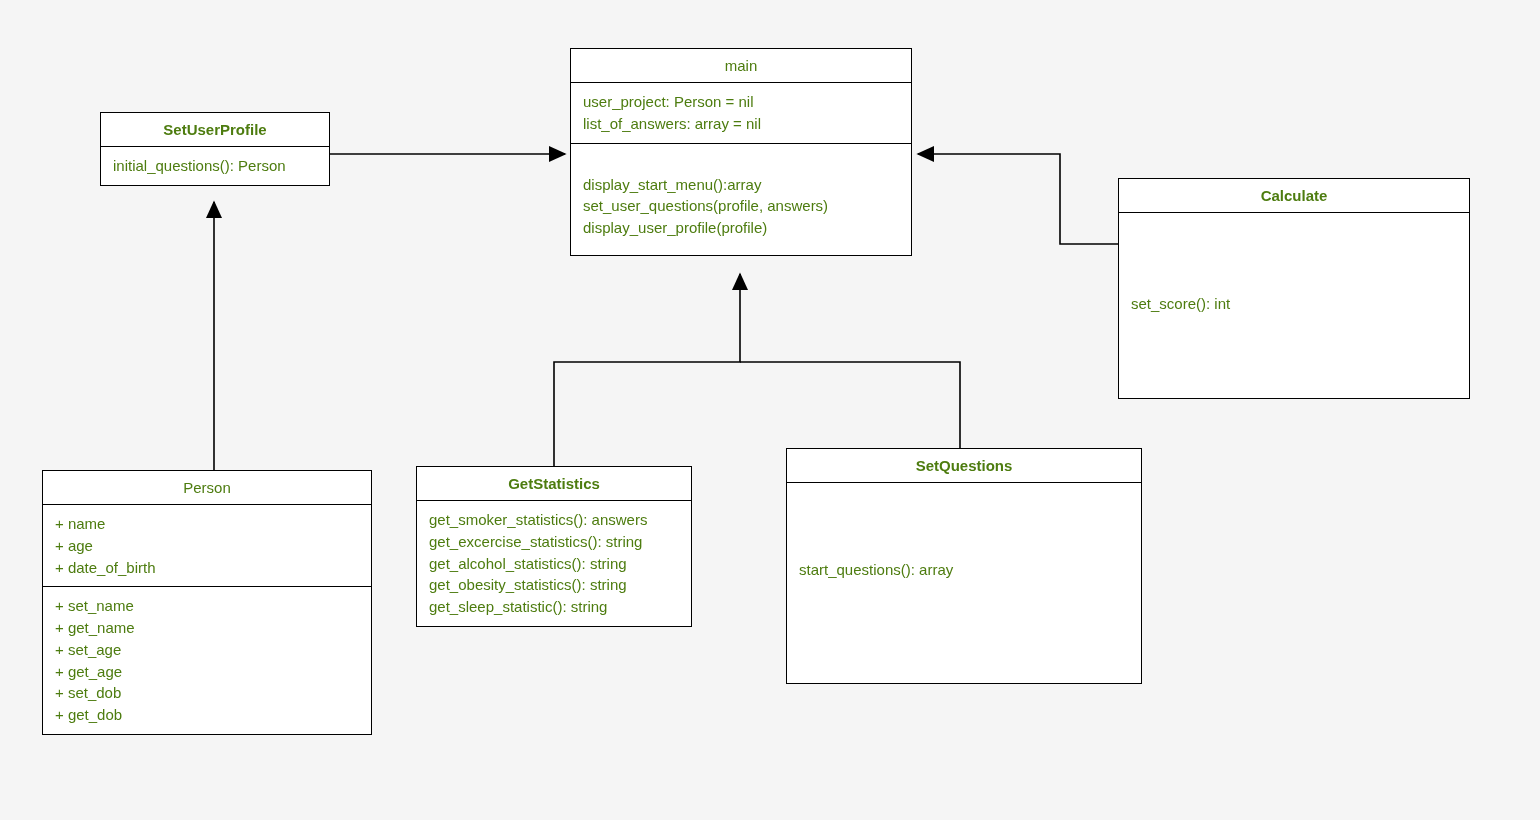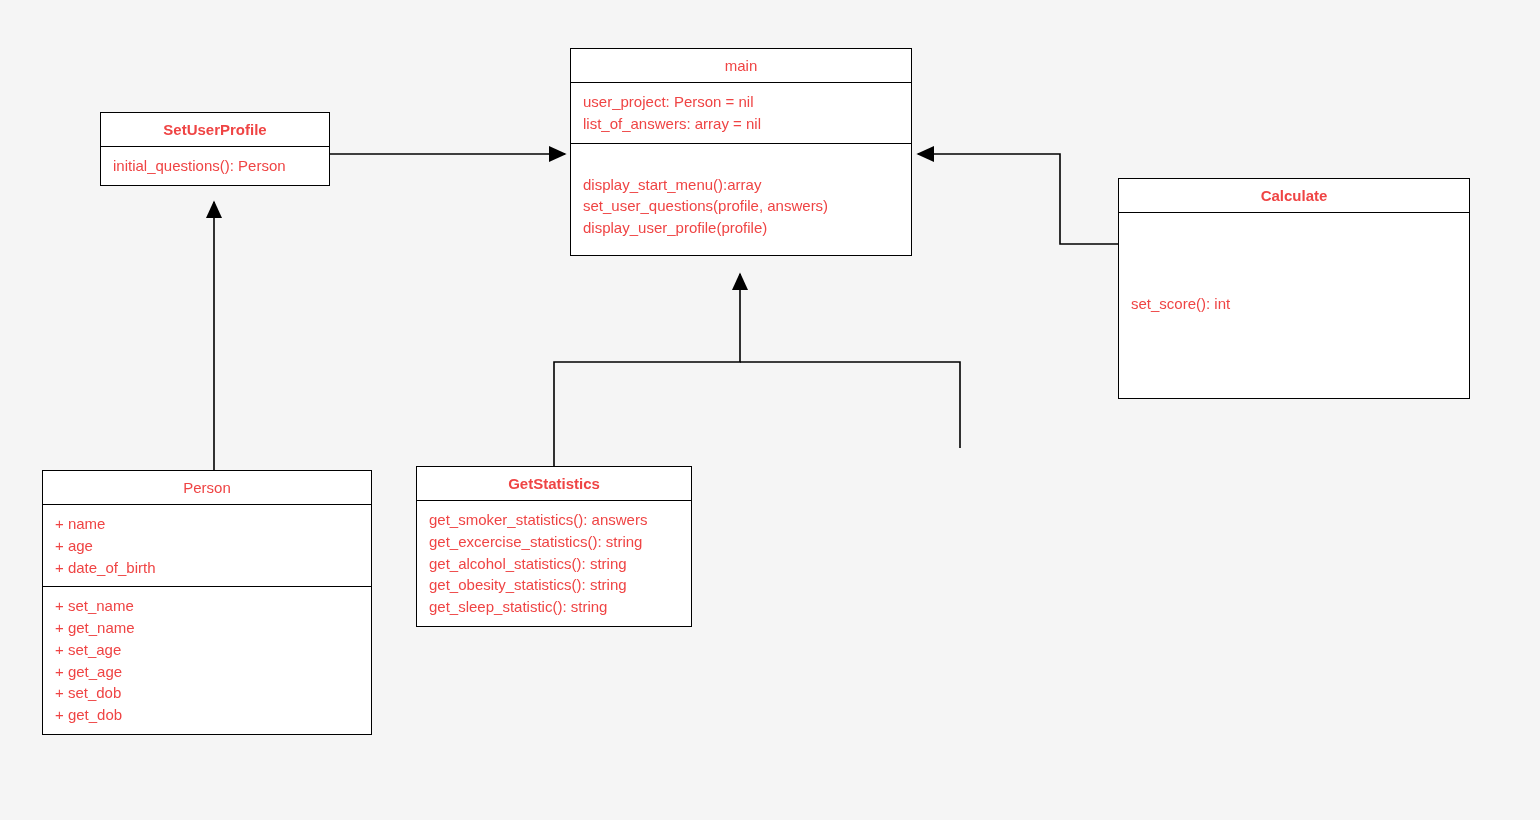--- a/index.html
+++ b/index.html
@@ -12,21 +12,21 @@
   .canvas {
     position: relative;
     width: 1540px; height: 820px;
   }
   .uml-box {
     position: absolute;
     background: #fff;
     border: 1.5px solid #000;
     box-sizing: border-box;
     font-size: 15px;
-    color: #ef4444;
+    color: #4d7c0f;
   }
   .uml-title {
     font-weight: 700;
     text-align: center;
     padding: 8px 10px;
     border-bottom: 1.5px solid #000;
   }
   .uml-section {
     padding: 8px 12px;
     border-bottom: 1.5px solid #000;
@@ -95,20 +95,26 @@
     <div class="uml-title">GetStatistics</div>
     <div class="uml-section no-bb">
       <div class="uml-item">get_smoker_statistics(): answers</div>
       <div class="uml-item">get_excercise_statistics(): string</div>
       <div class="uml-item">get_alcohol_statistics(): string</div>
       <div class="uml-item">get_obesity_statistics(): string</div>
       <div class="uml-item">get_sleep_statistic(): string</div>
     </div>
   </div>
 
+  <div class="uml-box" style="left:786px; top:448px; width:356px; height:236px;">
+    <div class="uml-title">SetQuestions</div>
+    <div class="uml-section no-bb" style="padding-top:76px;">
+      <div class="uml-item">start_questions(): array</div>
+    </div>
+  </div>
 
   <svg class="overlay">
     <defs>
       <marker id="ah" markerWidth="14" markerHeight="14" refX="11" refY="6" orient="auto">
         <path d="M1,1 L12,6 L1,11 Z" class="arrow-head"></path>
       </marker>
     </defs>
 
     <line class="arrow-line" x1="330" y1="154" x2="565" y2="154" marker-end="url(#ah)"></line>
 

